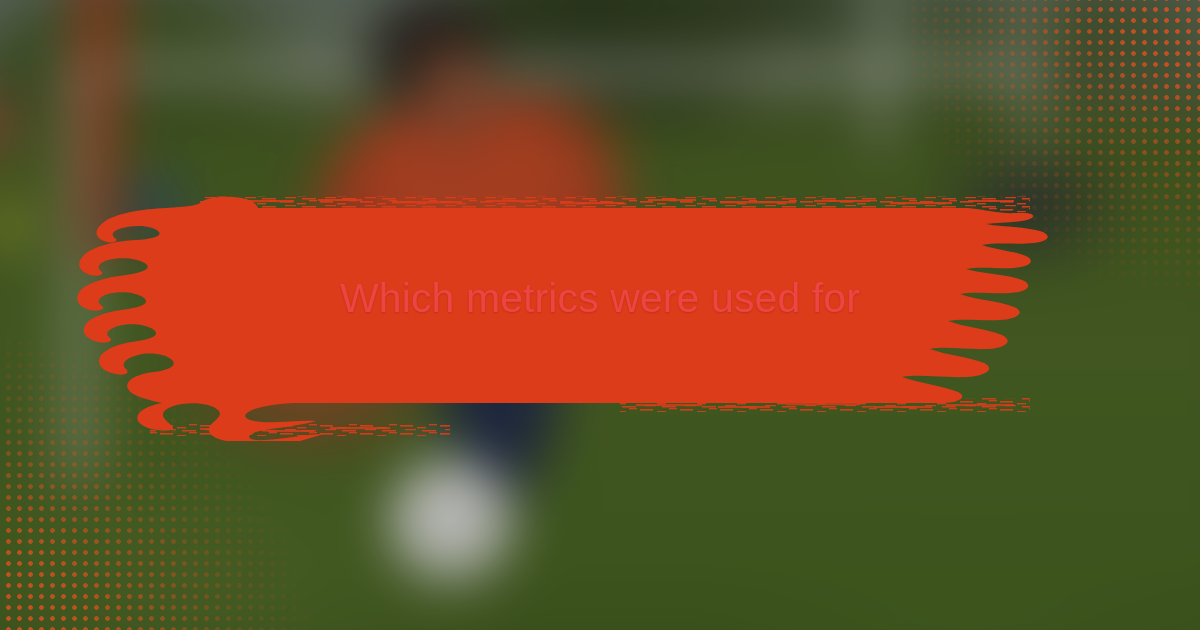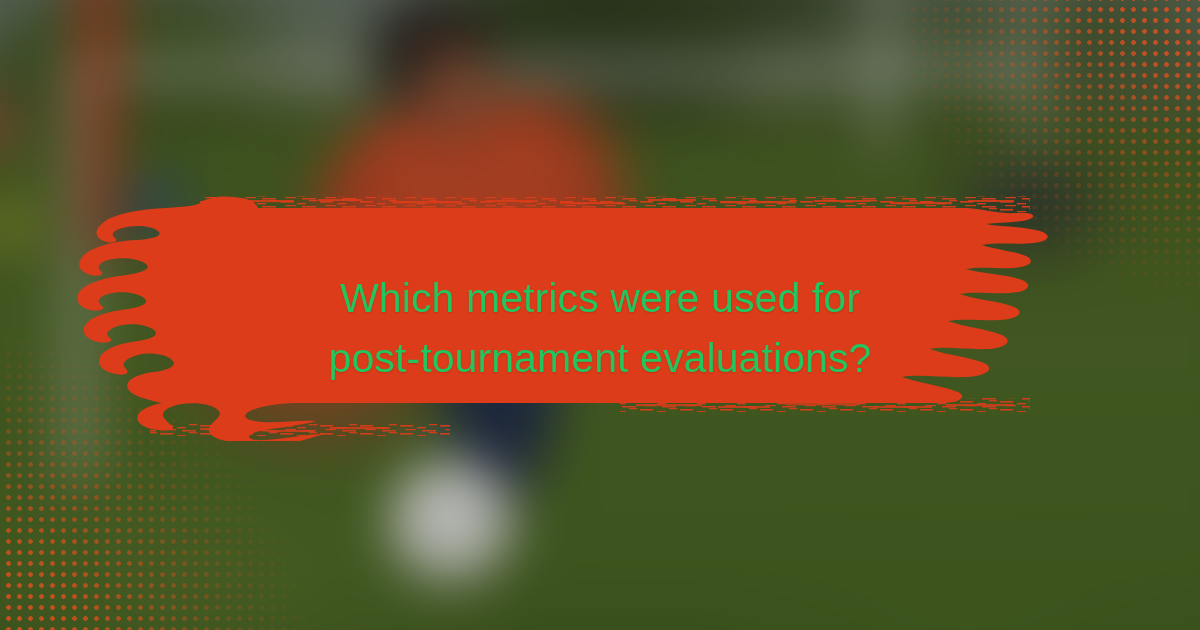--- a/index.html
+++ b/index.html
@@ -181,21 +181,21 @@
     width: 1200px; height: 630px;
   }
   .banner svg { display: block; width: 1200px; height: 630px; }
 
   
   .quote {
     position: absolute;
     left: 0; right: 0;
     top: 268px;
     text-align: center;
-    color: #22c55e;
+    color: #ef4444;
     font-size: 41px;
     line-height: 60px;
     font-weight: 400;
     letter-spacing: 0.1px;
     text-shadow: 0 1px 2px rgba(120,30,10,0.28);
   }
   .quote .l { display: block; white-space: pre; }
 </style>
 </head>
 <body>
@@ -360,16 +360,15 @@
         <rect x="946" y="404" width="68" height="2.2"></rect>
         <rect x="200" y="428" width="54" height="2"></rect>
         <rect x="268" y="430" width="46" height="2"></rect>
         <rect x="330" y="427" width="60" height="2.2"></rect>
       </g>
     </svg>
   </div>
 
   <div class="quote">
     <span class="l">Which metrics were used for</span>
-    <span class="l">post-tournament evaluations?</span>
   </div>
 
 </div>
 
 </body></html>

